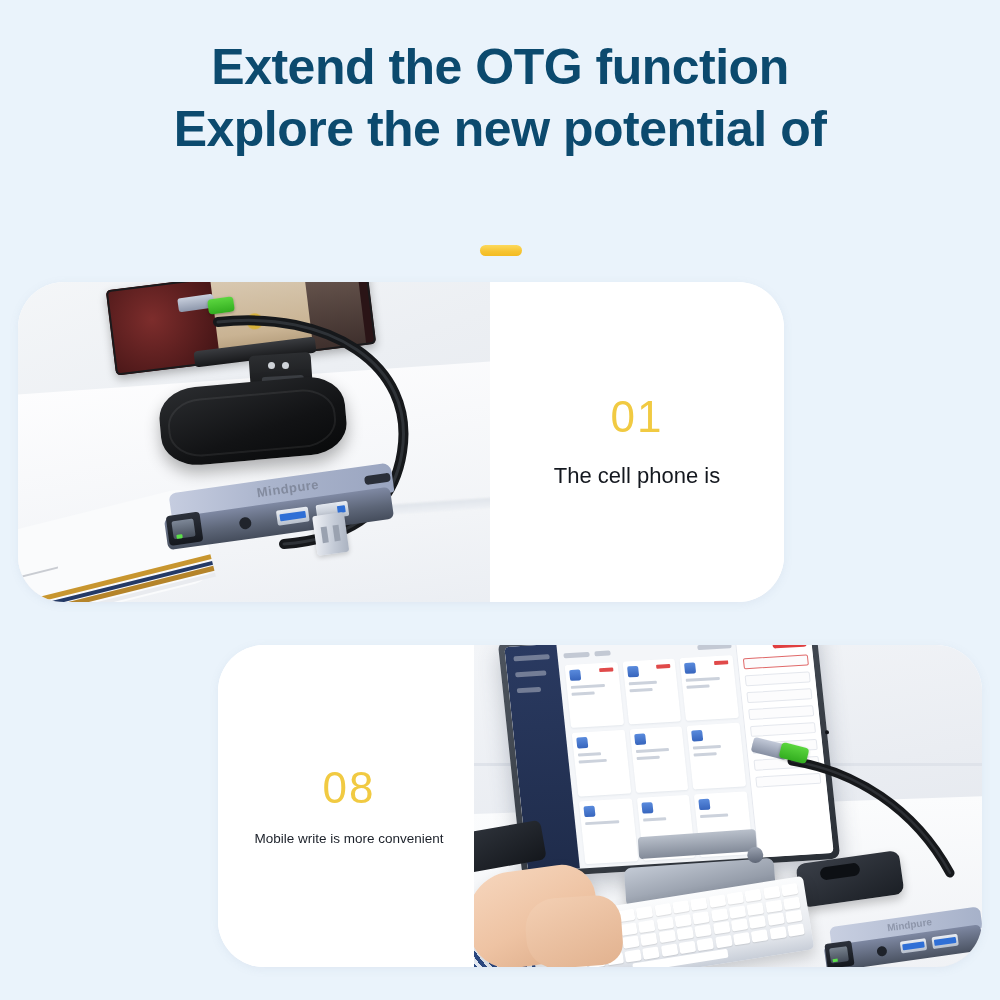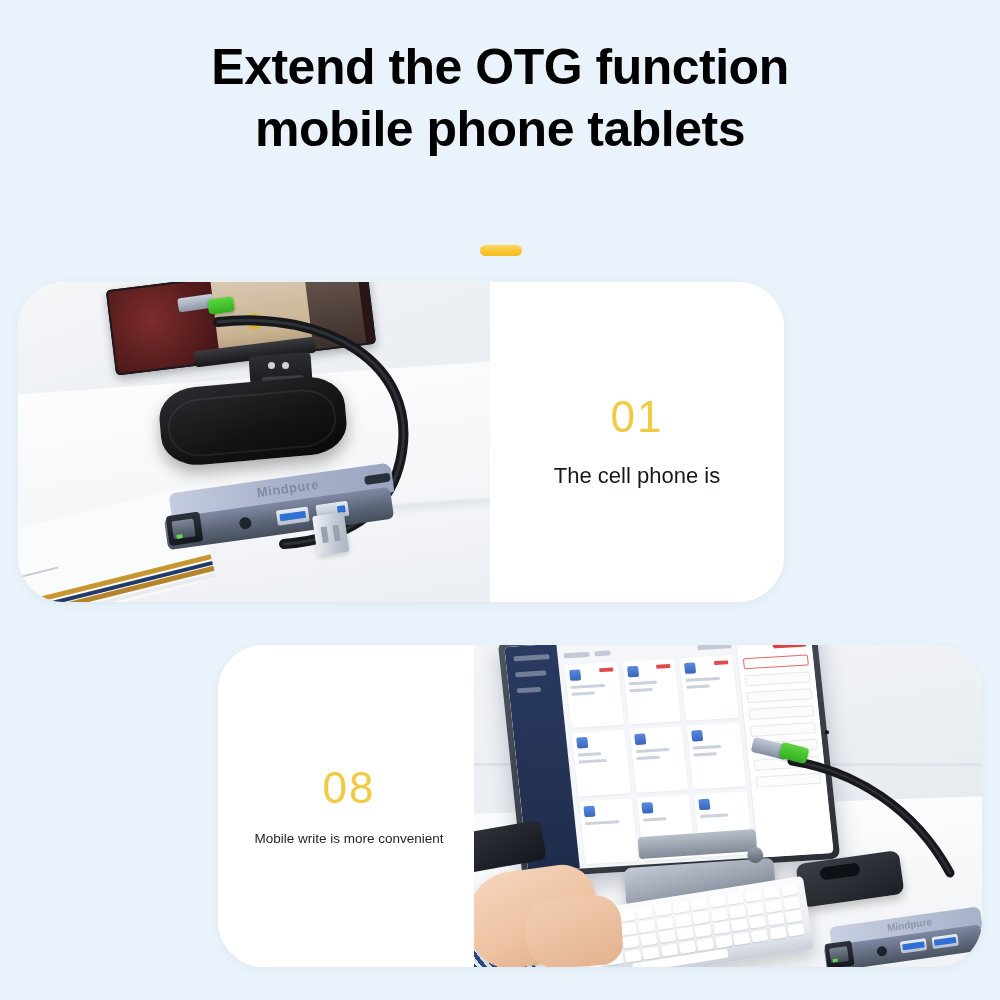--- a/index.html
+++ b/index.html
@@ -25,21 +25,21 @@
     background: #eaf3fb;
   }
 
   
   .headline {
     position: absolute;
     top: 36px;
     left: 0;
     width: 1000px;
     text-align: center;
-    color: #000000;
+    color: #0c4a6e;
     font-weight: bold;
     font-size: 50px;
     line-height: 62px;
     letter-spacing: -0.5px;
   }
   .headline-line { display: block; white-space: nowrap; }
 
   .accent-dash {
     position: absolute;
     top: 245px;
@@ -504,21 +504,21 @@
     border-radius:7px; transform: rotate(-10deg);
   }
 </style>
 </head>
 <body>
 
 <div class="banner">
 
   <div class="headline">
     <span class="headline-line">Extend the OTG function</span>
-    <span class="headline-line">mobile phone tablets</span>
+    <span class="headline-line">Explore the new potential of</span>
   </div>
   <div class="accent-dash"></div>
 
   <div class="card card-1">
 
     <div class="photo photo-1">
       <div class="p1-bg"></div>
       <div class="p1-desk"></div>
       <div class="p1-desk-edge"></div>
 

